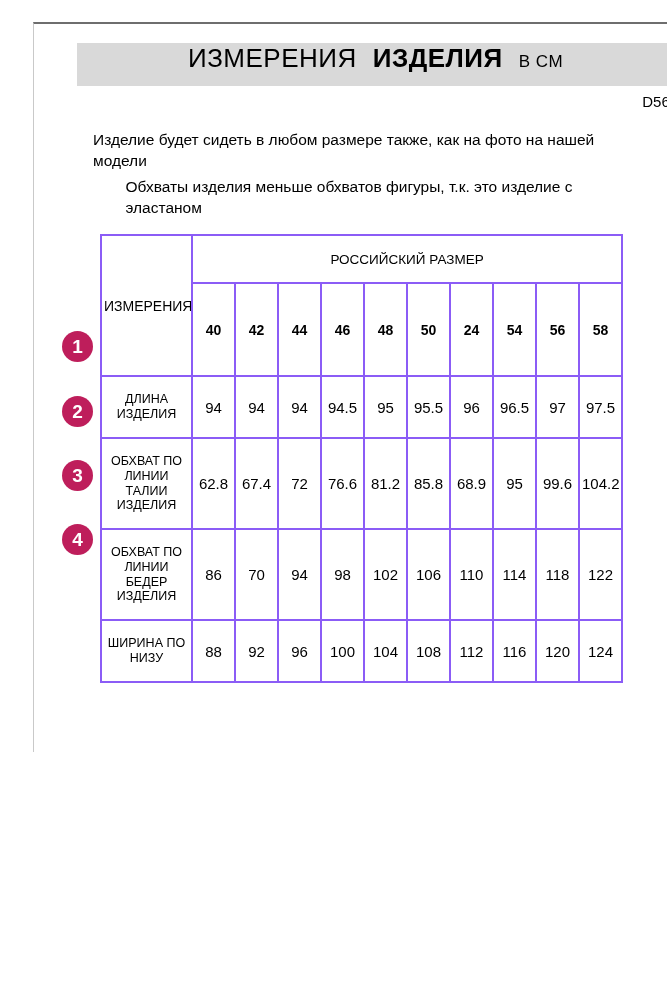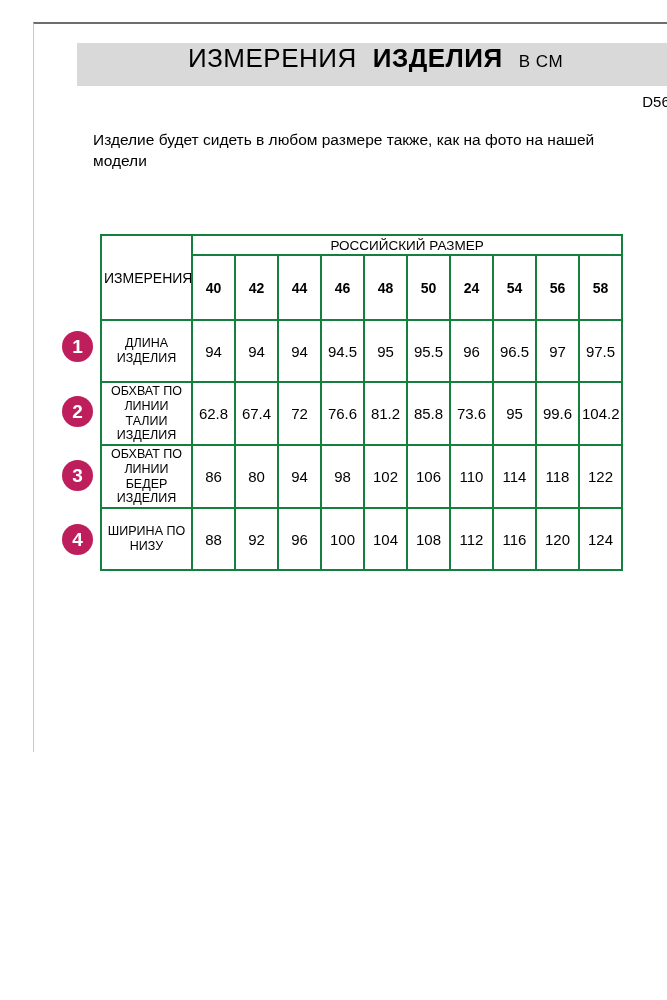--- a/index.html
+++ b/index.html
@@ -28,22 +28,22 @@
     position:absolute;left:50%;transform:translateX(-50%);
     text-align:left;font-size:15.5px;line-height:1.35;margin:0;
   }
   .intro-1{top:130px;max-width:545px;width:545px;}
   .intro-2{top:177px;max-width:480px;width:480px;}
   table.size-table{
     position:absolute;left:68px;top:234px;
     border-collapse:collapse;table-layout:fixed;width:521px;
   }
   table.size-table td,table.size-table th{
-    border:2px solid #15803d;text-align:center;vertical-align:middle;
-    padding:1px 2px;overflow:hidden;
+    border:2px solid #8b5cf6;text-align:center;vertical-align:middle;
+    padding:15px 2px;overflow:hidden;
   }
   .corner-cell{font-size:14px;font-weight:400;}
   .group-cell{font-size:13.5px;font-weight:400;height:16px;}
   .size-cell{font-size:14px;font-weight:700;height:61px;}
   .label-cell{font-size:12.5px;line-height:1.18;padding:1px 4px;}
   .value-cell{font-size:15px;}
   tr.data-row{height:62px;}
   .badge{
     position:absolute;left:30px;width:31px;height:31px;border-radius:50%;
     background:#be1e5b;color:#fff;font-size:19px;font-weight:700;
@@ -63,20 +63,21 @@
 
   <div class="title-bar">
     <span class="title-word1">ИЗМЕРЕНИЯ</span>
     <span class="title-word2">ИЗДЕЛИЯ</span>
     <span class="title-unit">В СМ</span>
   </div>
 
   <div class="product-code">D56.124</div>
 
   <p class="intro intro-1">Изделие будет сидеть в любом размере также, как на фото на нашей модели</p>
+  <p class="intro intro-2">Обхваты изделия меньше обхватов фигуры, т.к. это изделие с эластаном</p>
 
   <div class="badge badge-1">1</div>
   <div class="badge badge-2">2</div>
   <div class="badge badge-3">3</div>
   <div class="badge badge-4">4</div>
 
   <table class="size-table">
     <colgroup>
       <col style="width:91px">
       <col style="width:43px">
@@ -121,29 +122,29 @@
         <td class="value-cell">97.5</td>
       </tr>
       <tr class="data-row">
         <td class="label-cell">ОБХВАТ ПО ЛИНИИ ТАЛИИ ИЗДЕЛИЯ</td>
         <td class="value-cell">62.8</td>
         <td class="value-cell">67.4</td>
         <td class="value-cell">72</td>
         <td class="value-cell">76.6</td>
         <td class="value-cell">81.2</td>
         <td class="value-cell">85.8</td>
-        <td class="value-cell">73.6</td>
+        <td class="value-cell">68.9</td>
         <td class="value-cell">95</td>
         <td class="value-cell">99.6</td>
         <td class="value-cell">104.2</td>
       </tr>
       <tr class="data-row">
         <td class="label-cell">ОБХВАТ ПО ЛИНИИ БЕДЕР ИЗДЕЛИЯ</td>
         <td class="value-cell">86</td>
-        <td class="value-cell">80</td>
+        <td class="value-cell">70</td>
         <td class="value-cell">94</td>
         <td class="value-cell">98</td>
         <td class="value-cell">102</td>
         <td class="value-cell">106</td>
         <td class="value-cell">110</td>
         <td class="value-cell">114</td>
         <td class="value-cell">118</td>
         <td class="value-cell">122</td>
       </tr>
       <tr class="data-row">

